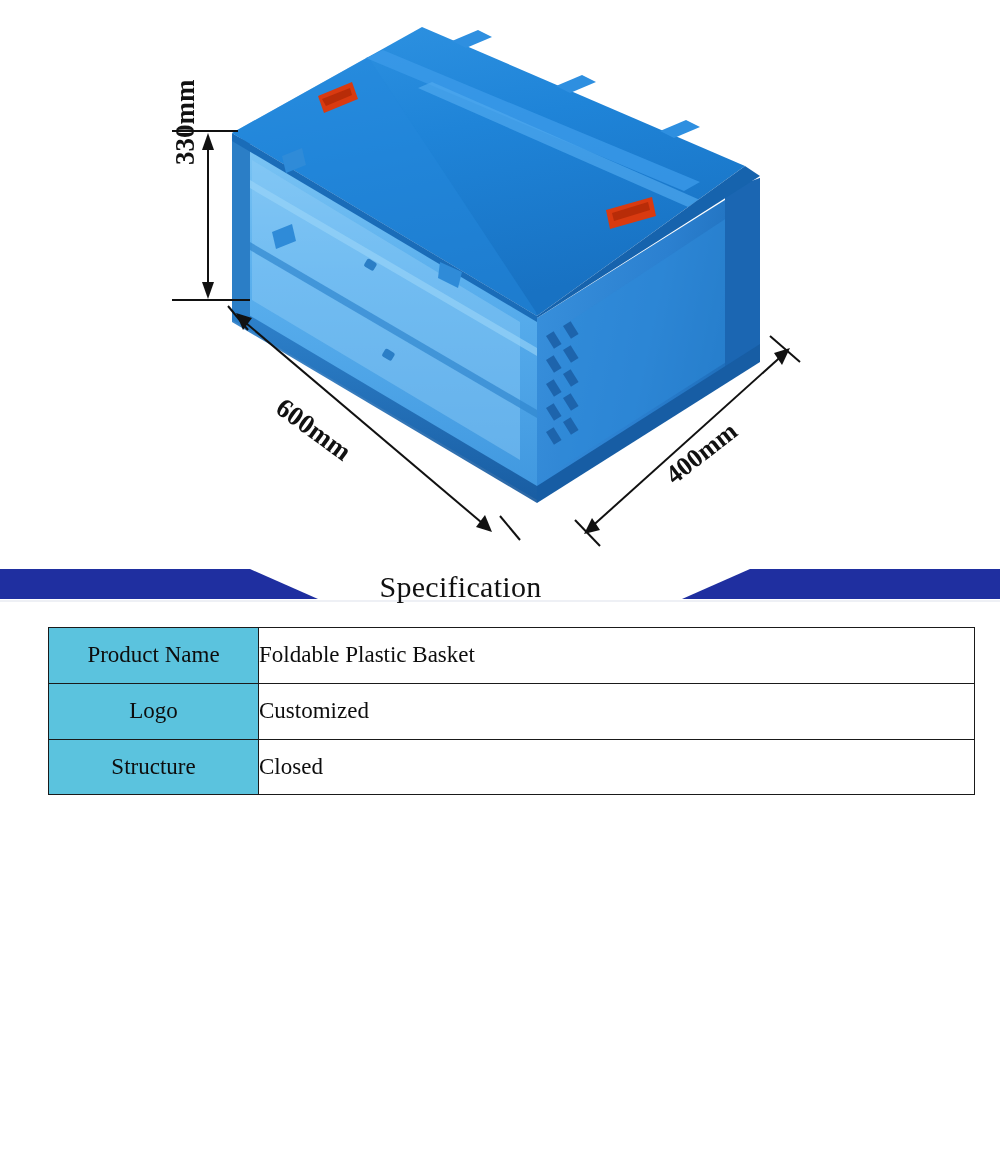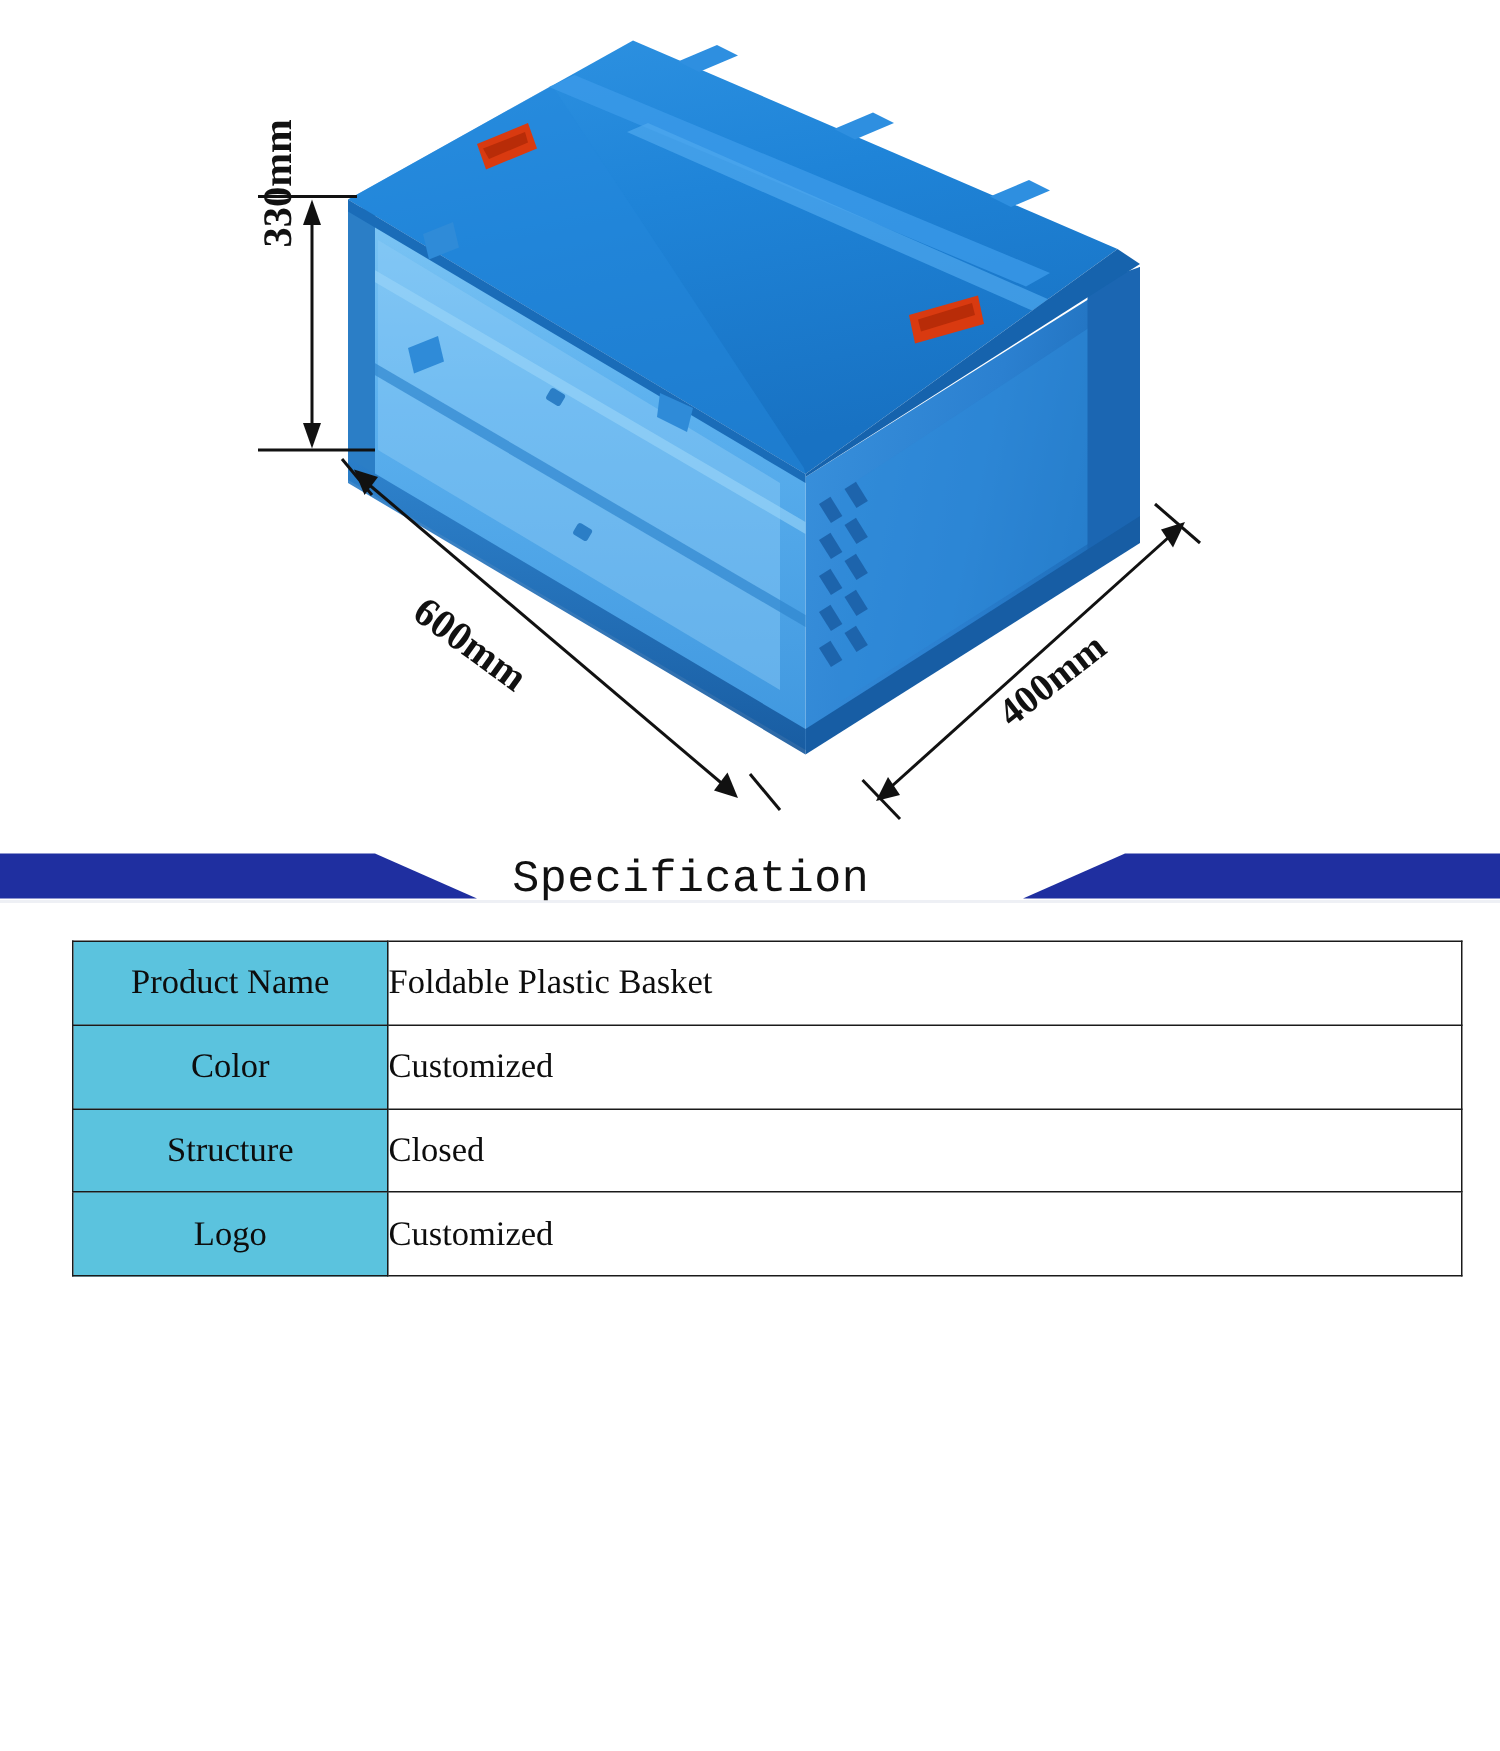--- a/index.html
+++ b/index.html
@@ -56,21 +56,21 @@
   #banner-strip {
     position: absolute;
     left: 0; top: 564px;
     width: 1000px; height: 40px;
   }
   #banner-title {
     position: absolute;
     left: 0; top: 570px;
     width: 921px;
     text-align: center;
-    font-family: Liberation Mono, monospace;
+    font-family: Liberation Serif, serif;
     font-size: 30px;
     color: #111111;
     letter-spacing: 0.3px;
   }
 
   
   #spec-table {
     position: absolute;
     left: 48px; top: 627px;
     width: 927px;
@@ -244,25 +244,21 @@
 </svg>
 <div id="banner-title">Specification</div>
 
 <table id="spec-table">
   <tbody>
     <tr>
       <td class="spec-key">Product Name</td>
       <td class="spec-val">Foldable Plastic Basket</td>
     </tr>
     <tr>
-      <td class="spec-key">Color</td>
+      <td class="spec-key">Logo</td>
       <td class="spec-val">Customized</td>
     </tr>
     <tr>
       <td class="spec-key">Structure</td>
       <td class="spec-val">Closed</td>
     </tr>
-    <tr>
-      <td class="spec-key">Logo</td>
-      <td class="spec-val">Customized</td>
-    </tr>
   </tbody>
 </table>
 
 </body></html>

